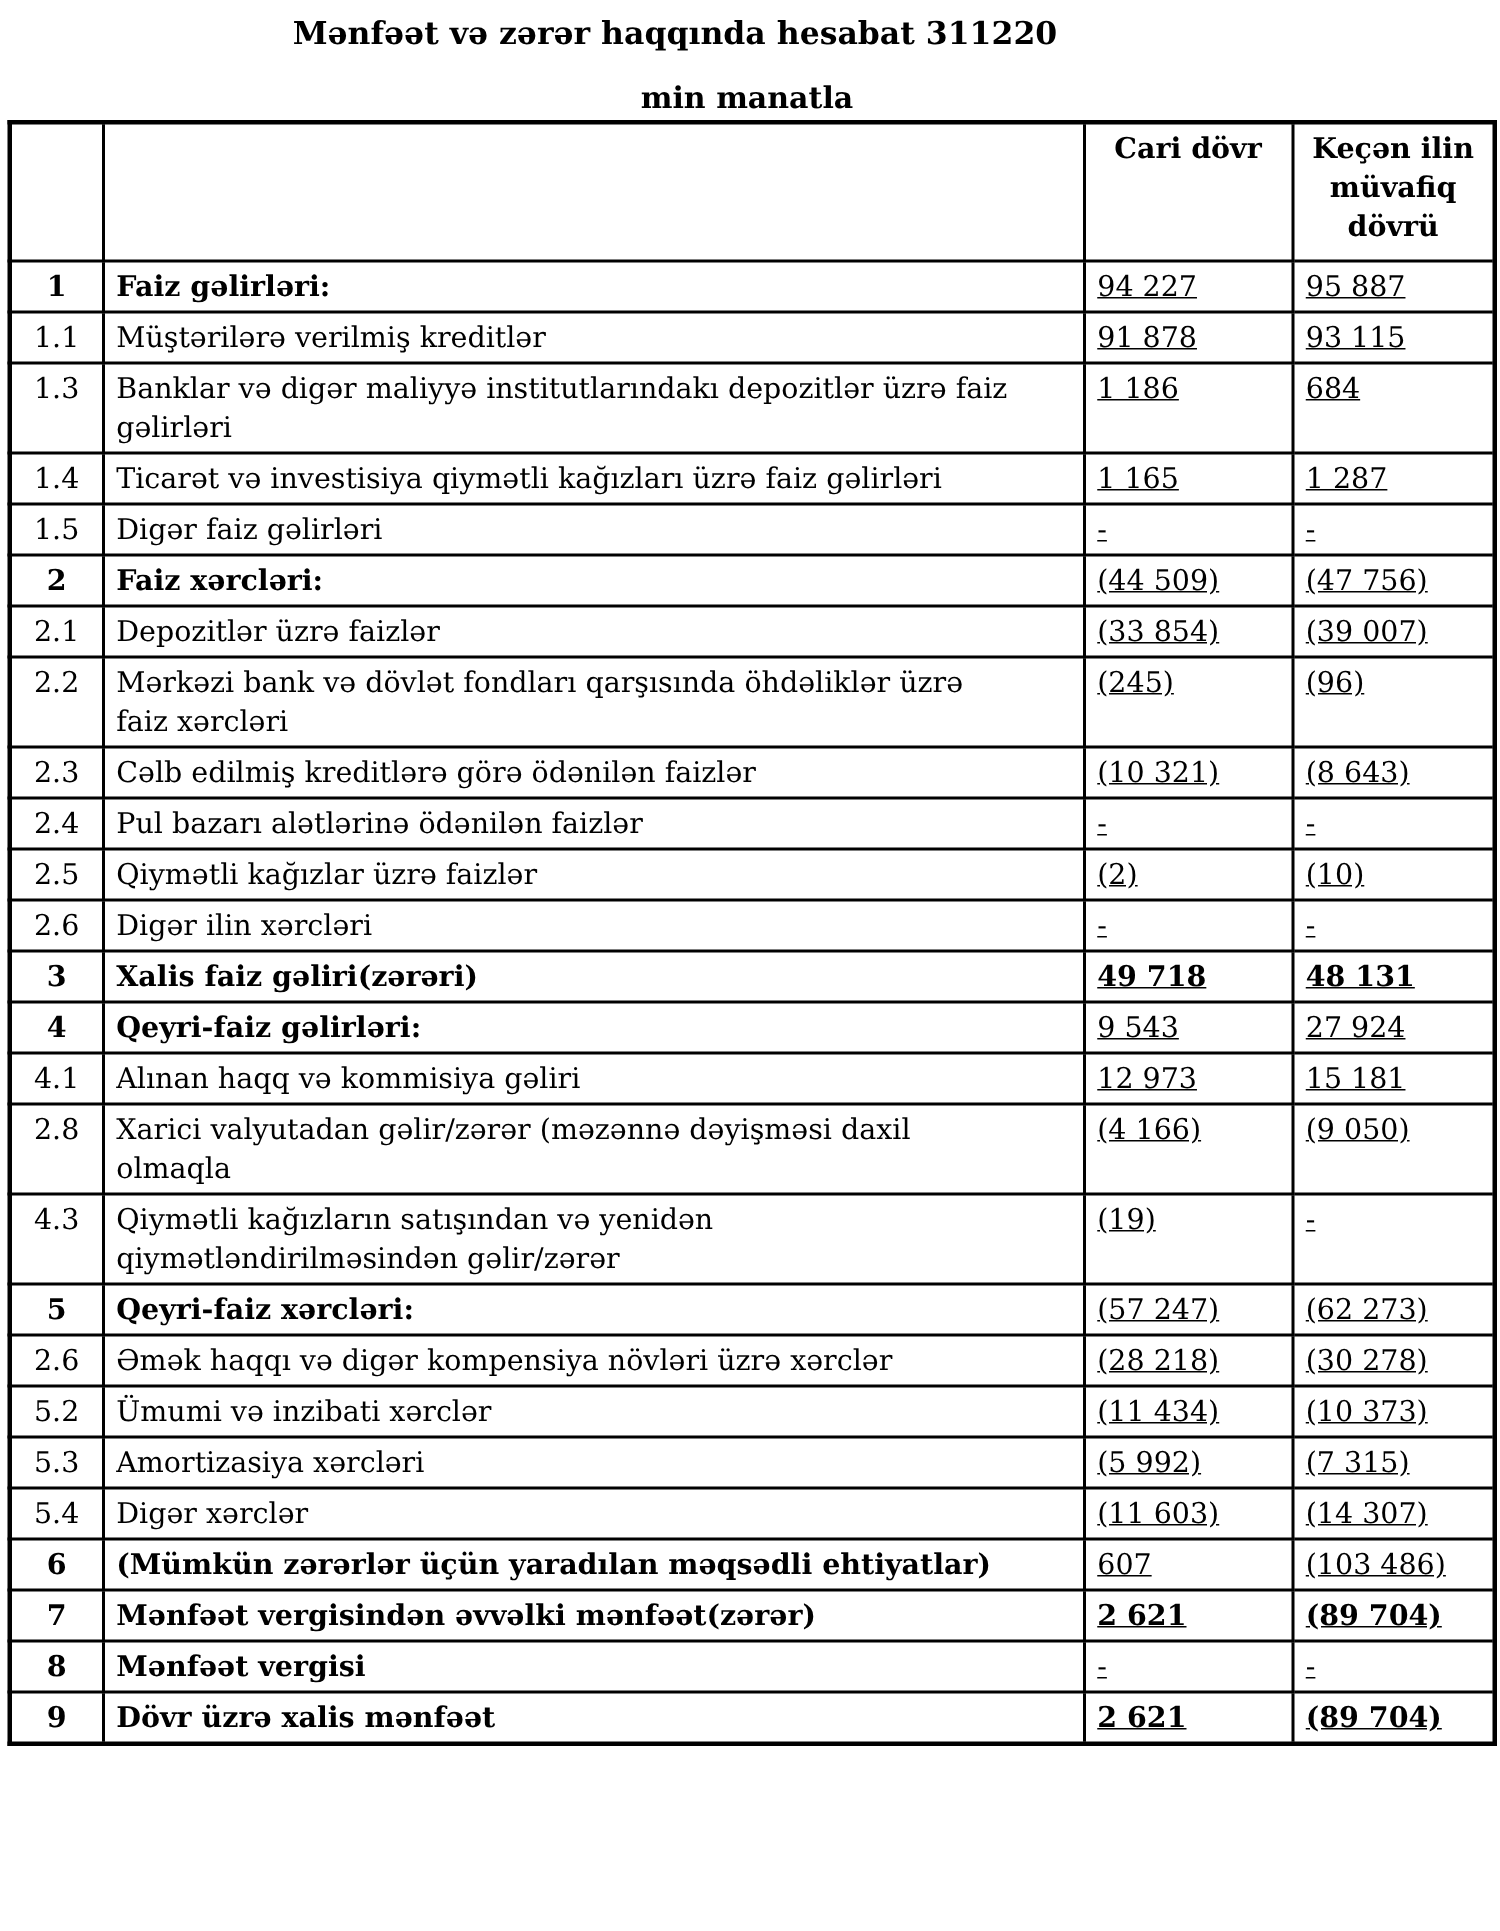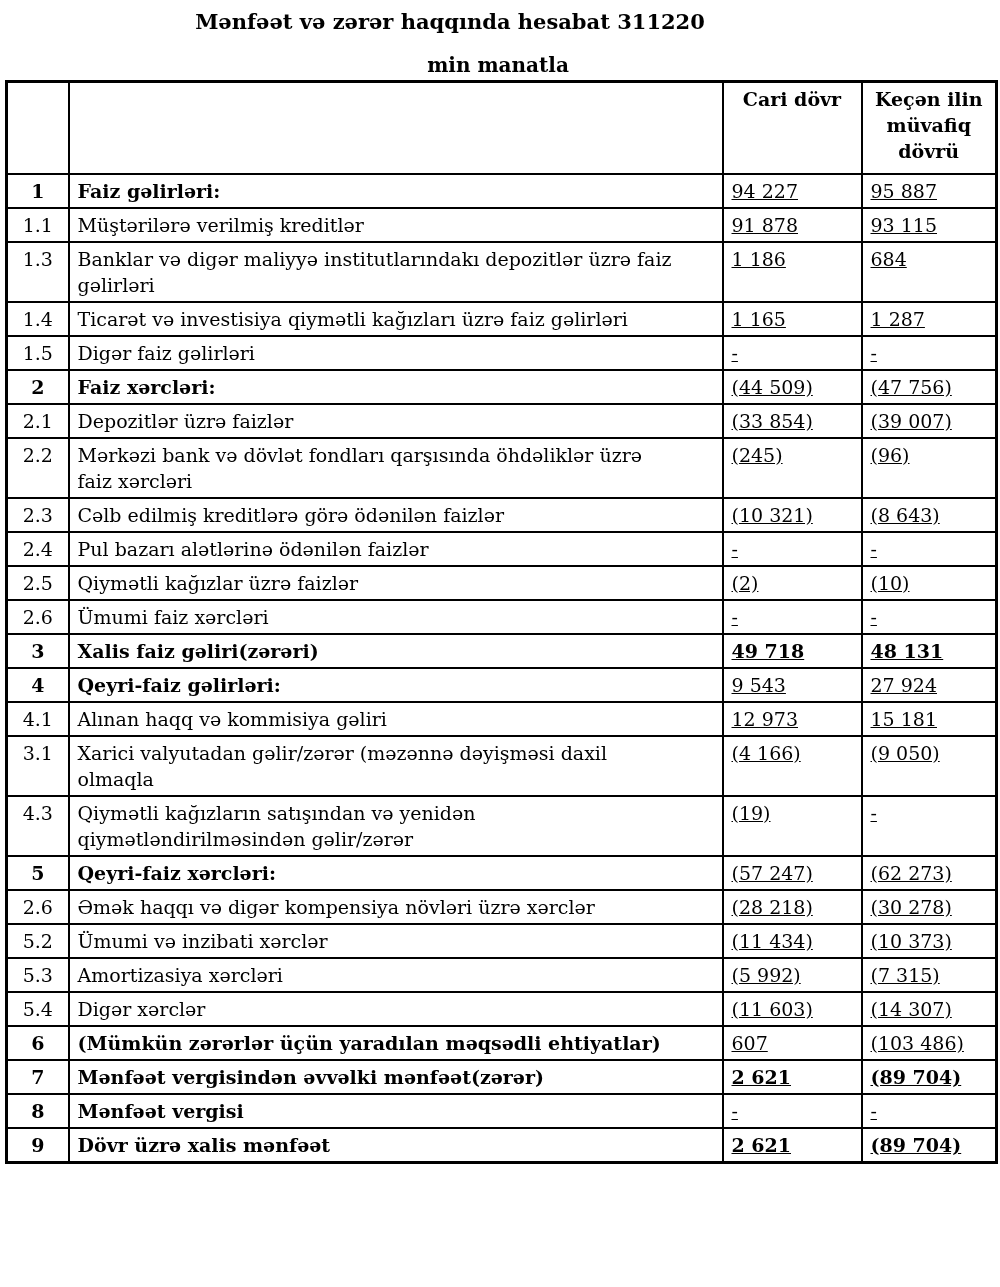--- a/index.html
+++ b/index.html
@@ -162,21 +162,21 @@
           <td class="col-val">-</td>
         </tr>
         <tr>
           <td class="col-num">2.5</td>
           <td class="col-label">Qiymətli kağızlar üzrə faizlər</td>
           <td class="col-val">(2)</td>
           <td class="col-val">(10)</td>
         </tr>
         <tr>
           <td class="col-num">2.6</td>
-          <td class="col-label">Ümumi faiz xərcləri</td>
+          <td class="col-label">Digər ilin xərcləri</td>
           <td class="col-val">-</td>
           <td class="col-val">-</td>
         </tr>
         <tr>
           <td class="col-num bold">3</td>
           <td class="col-label bold">Xalis faiz gəliri(zərəri)</td>
           <td class="col-val bold">49 718</td>
           <td class="col-val bold">48 131</td>
         </tr>
         <tr>
@@ -185,21 +185,21 @@
           <td class="col-val">9 543</td>
           <td class="col-val">27 924</td>
         </tr>
         <tr>
           <td class="col-num">4.1</td>
           <td class="col-label">Alınan haqq və kommisiya gəliri</td>
           <td class="col-val">12 973</td>
           <td class="col-val">15 181</td>
         </tr>
         <tr>
-          <td class="col-num">3.1</td>
+          <td class="col-num">2.8</td>
           <td class="col-label">Xarici valyutadan gəlir/zərər (məzənnə dəyişməsi daxil
 olmaqla</td>
           <td class="col-val">(4 166)</td>
           <td class="col-val">(9 050)</td>
         </tr>
         <tr>
           <td class="col-num">4.3</td>
           <td class="col-label">Qiymətli kağızların satışından və yenidən
 qiymətləndirilməsindən gəlir/zərər</td>
           <td class="col-val">(19)</td>

